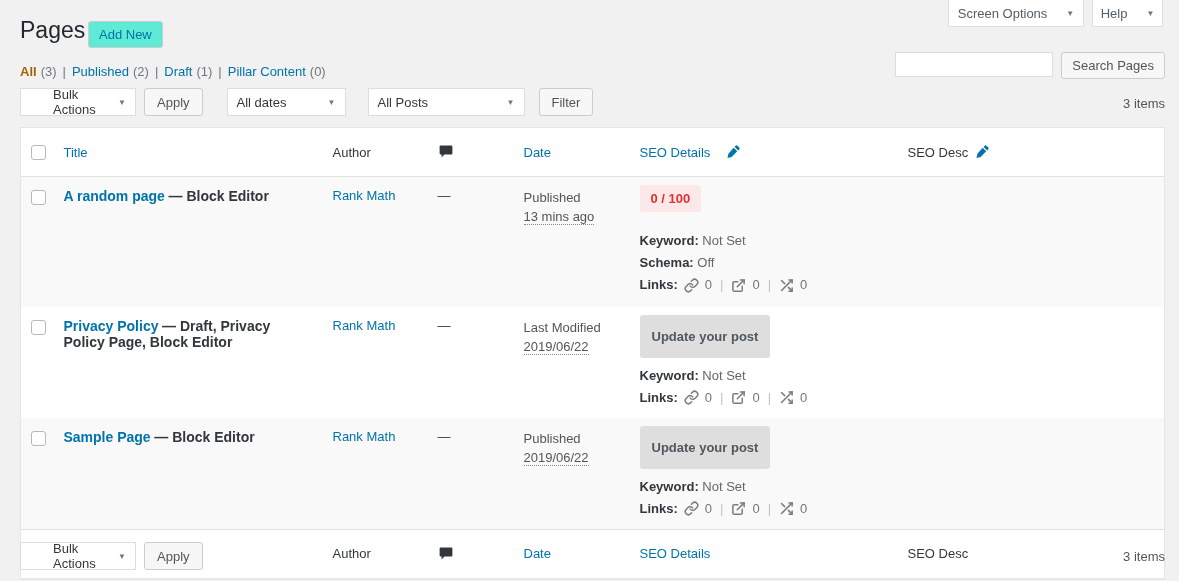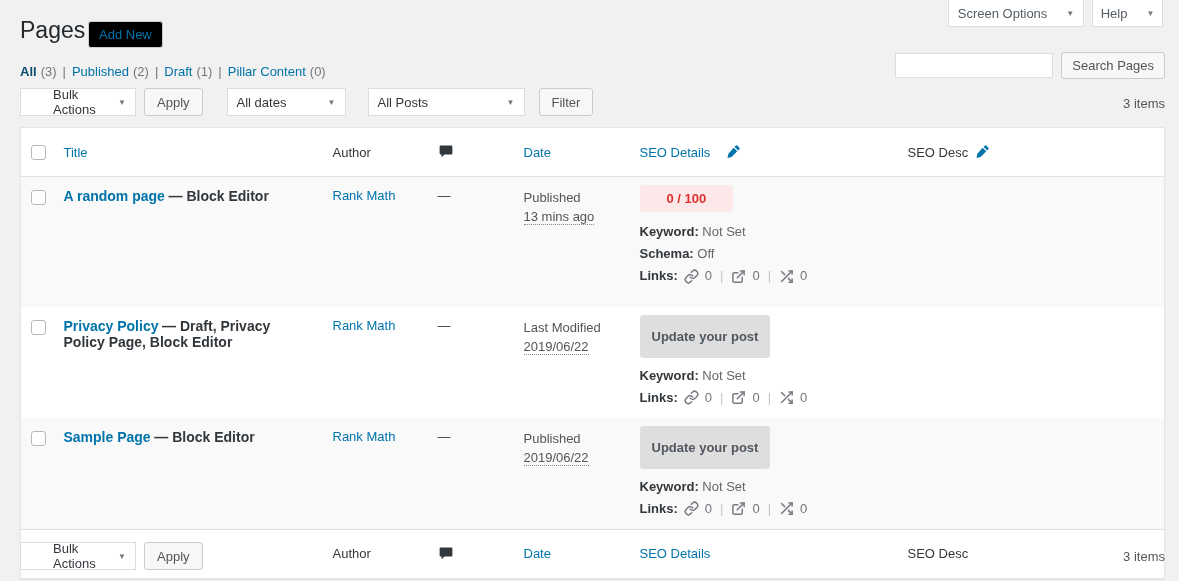--- a/index.html
+++ b/index.html
@@ -26,31 +26,31 @@
     display:flex;align-items:center;justify-content:center;gap:19px;
     color:#555d66;font-size:13px;cursor:pointer;
   }
   .tab-screen{left:948px;width:136px;}
   .tab-help{left:1092px;width:71px;}
   .chev{font-size:8px;color:#72777c;line-height:1;padding-top:1px;}
   
   .page-title{position:absolute;left:20px;top:16px;margin:0;font-size:23px;font-weight:400;color:#23282d;line-height:29px;}
   .add-new-btn{
     position:absolute;left:88px;top:21px;height:27px;padding:0 10px;
-    background:#000000;border:1px solid #ccc;border-radius:3px;
+    background:#5eead4;border:1px solid #ccc;border-radius:3px;
     color:var(--accent);font-size:13px;line-height:25px;cursor:pointer;
   }
   
-  .search-box{position:absolute;top:52px;right:14px;display:flex;align-items:center;gap:8px;}
+  .search-box{position:absolute;top:52px;right:14px;display:flex;align-items:flex-start;gap:8px;}
   .search-input{width:158px;height:25px;border:1px solid #ddd;background:#fff;padding:0 6px;font-size:13px;font-family:inherit;color:#32373c;}
   .search-btn{height:27px;padding:0 10px;background:#f7f7f7;border:1px solid #ccc;border-radius:3px;color:#555;font-size:13px;cursor:pointer;}
   
   .subsubsub{position:absolute;left:20px;top:64px;color:#72777c;}
   .subsubsub a{color:var(--accent);}
-  .subsubsub .current{color:#0c4a6e;font-weight:700;}
+  .subsubsub .current{color:#a16207;font-weight:700;}
   .subsubsub .count{color:#72777c;font-weight:400;margin-left:4px;}
   .subsubsub .sep{margin:0 6px;color:#72777c;}
   
   .tablenav-top{position:absolute;left:20px;top:88px;display:flex;align-items:center;}
   .tablenav-bottom{position:absolute;left:20px;top:542px;display:flex;align-items:center;}
   .wpselect{
     height:28px;background:#fff;border:1px solid #ddd;
     display:inline-flex;align-items:center;justify-content:space-between;
     padding:0 9px;color:#32373c;cursor:pointer;gap:10px;
   }
@@ -82,23 +82,23 @@
   td .cb{margin:2px auto 0;}
   .row-title{color:var(--accent);font-weight:600;font-size:14px;}
   .post-state{color:#32373c;font-weight:600;font-size:14px;}
   .author-link{color:var(--accent);}
   .comments-dash{color:#32373c;}
   .date-cell div{line-height:19px;}
   .date-abbr{border-bottom:1px dotted #888;cursor:help;}
   
   .seo-cell{padding-top:8px !important;}
   .score-badge{
-    display:inline-block;padding:6px 27px;border-radius:3px;
+    display:inline-block;padding:6px 11px;border-radius:3px;
     background:var(--score_bad_bg);color:var(--score_bad_text);
-    font-weight:700;font-size:13px;margin-bottom:7px;cursor:pointer;
+    font-weight:700;font-size:13px;margin-bottom:16px;cursor:pointer;
   }
   .update-badge{
     display:inline-block;padding:14px 12px;border-radius:3px;
     background:var(--update_badge_bg);color:var(--update_badge_text);
     font-weight:700;font-size:13px;margin-bottom:5px;cursor:pointer;
   }
   .seo-line{margin-top:4px;line-height:18px;color:#666;}
   .seo-line b{color:#32373c;font-weight:700;}
   .links-line{display:flex;align-items:center;gap:6px;}
   .links-line .num{color:#72777c;}

